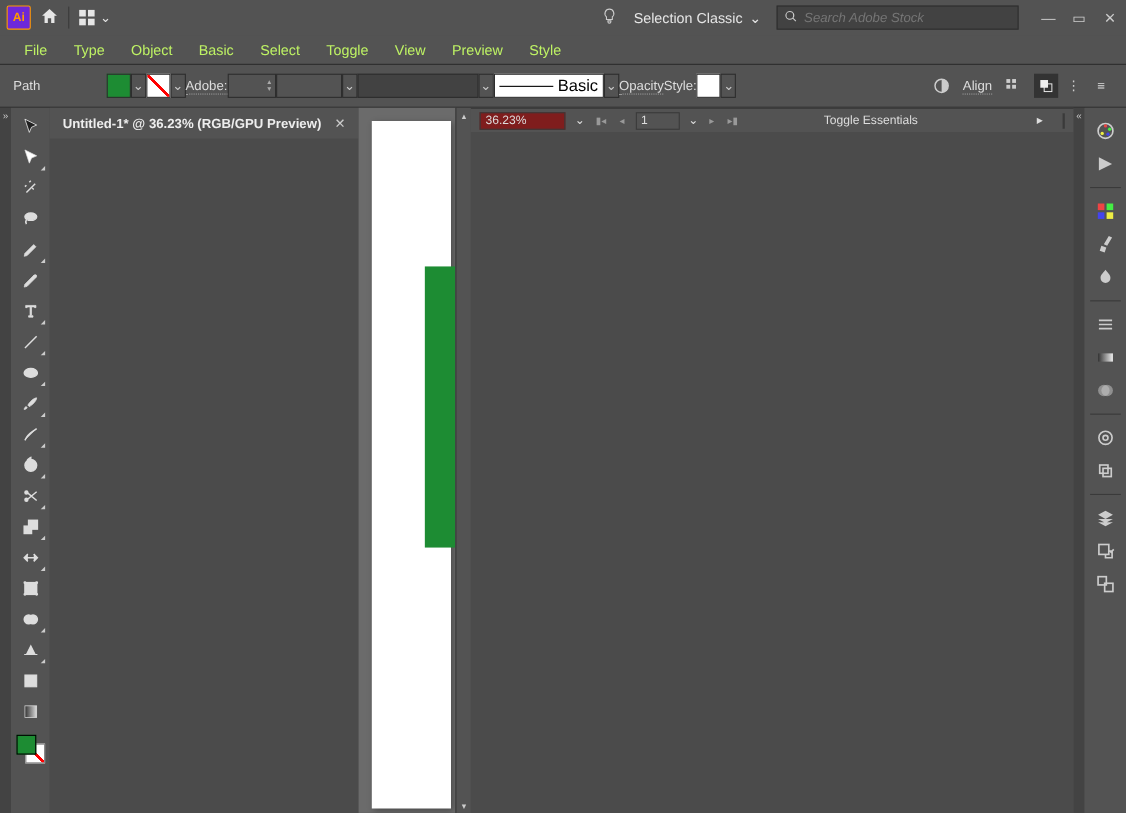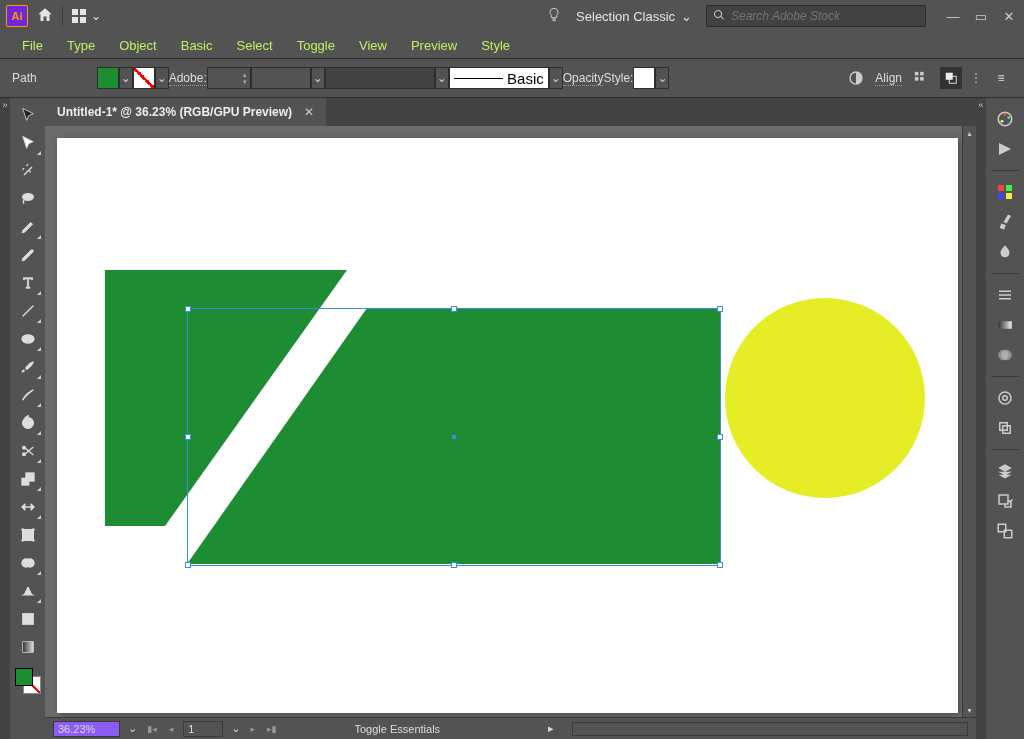--- a/index.html
+++ b/index.html
@@ -37,34 +37,34 @@
 .left-strip{width:10px;background:#434343}
 .left-strip .chev{font-size:9px;color:#ccc;text-align:center;padding-top:2px}
 .toolbox{width:35px;background:#535353;display:flex;flex-direction:column;align-items:center;padding-top:4px;gap:2px}
 .tool{width:28px;height:26px;display:flex;align-items:center;justify-content:center;color:#ddd;position:relative}
 .tool svg{width:16px;height:16px;fill:#ddd;stroke:#ddd}
 .tool .tri{position:absolute;right:1px;bottom:1px;width:0;height:0;border-left:4px solid transparent;border-bottom:4px solid #ccc}
 .fillstroke{width:30px;height:30px;position:relative;margin-top:4px}
 .fillstroke .fillbox{position:absolute;left:2px;top:2px;width:18px;height:18px;background:#1d8c33;border:1px solid #000;z-index:2}
 .fillstroke .strokebox{position:absolute;right:2px;bottom:2px;width:18px;height:18px;background:#fff;border:1px solid #888}
 .fillstroke .strokebox::after{content:'';position:absolute;left:0;top:0;right:0;bottom:0;background:linear-gradient(to top right,transparent 44%,red 44%,red 56%,transparent 56%)}
-.center{flex:1;display:flex;flex-direction:column;min-width:0;background:#4b4b4b}
+.center{flex:1;display:flex;min-width:0;background:#4b4b4b}
 .doc-tab-bar{height:28px;background:#434343;display:flex;align-items:flex-end}
 .doc-tab{height:28px;background:#535353;display:flex;align-items:center;padding:0 12px;gap:12px;font-size:12px;color:#eee;font-weight:bold}
 .doc-tab .x{color:#ccc;font-weight:normal}
 .canvas-wrap{flex:1;display:flex;min-height:0}
 .canvas-scroll{flex:1;position:relative;background:#6b6b6b;overflow:hidden}
 .artboard{position:absolute;left:12px;top:12px;right:4px;bottom:4px;background:#fff;box-shadow:2px 2px 6px rgba(0,0,0,.3)}
 .shape-circle{position:absolute;background:#e4ed26;border-radius:50%}
 .sel-box{position:absolute;border:1px solid #3a8de0}
 .handle{position:absolute;width:6px;height:6px;background:#fff;border:1px solid #3a8de0}
 .vscroll{width:14px;background:#535353;position:relative;border-left:1px solid #3a3a3a}
 .vscroll .arr{height:14px;display:flex;align-items:center;justify-content:center;font-size:8px;color:#ccc}
 .statusbar{height:22px;background:#535353;display:flex;align-items:center;padding:0 8px;gap:8px;font-size:11px;color:#ddd;border-top:1px solid #3a3a3a}
-.zoom-box{width:67px;height:16px;border:1px solid #3a3a3a;display:flex;align-items:center;padding:0 4px;background:#8b5cf6}
+.zoom-box{width:78px;height:16px;border:1px solid #3a3a3a;display:flex;align-items:center;padding:0 4px;background:#7f1d1d}
 .nav-btn{color:#999;font-size:9px;padding:0 2px}
 .artboard-nav{width:40px;height:16px;border:1px solid #3a3a3a;display:flex;align-items:center;padding:0 4px}
 .right-strip{width:10px;background:#434343}
 .right-strip .chev{font-size:9px;color:#ccc;text-align:center;padding-top:2px}
 .right-panels{width:38px;background:#535353;display:flex;flex-direction:column;align-items:center;padding-top:8px;gap:4px}
 .rp{width:26px;height:26px;display:flex;align-items:center;justify-content:center;color:#ccc}
 .rp-sep{width:28px;height:1px;background:#3a3a3a;margin:4px 0}
 .dotted-underline{border-bottom:1px dotted #999}
 .hscroll{flex:1;height:14px;background:#535353;margin-left:10px;position:relative;border:1px solid #3a3a3a}
 .ctrl-right{display:flex;align-items:center;gap:8px;margin-left:auto}

